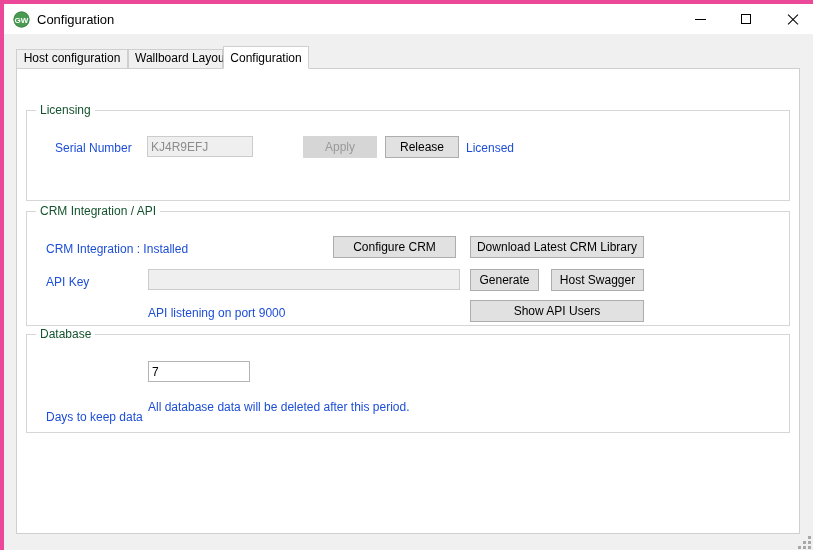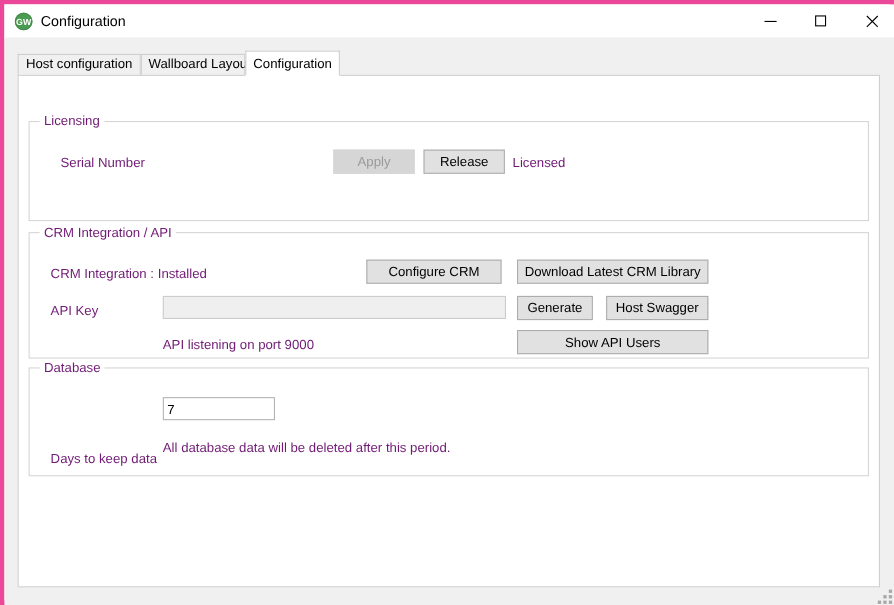--- a/index.html
+++ b/index.html
@@ -151,33 +151,33 @@
     box-sizing: border-box;
     border: 1px solid #d6d6d6;
   }
   .groupbox > .gb-title {
     position: absolute;
     left: 9px; top: -8px;
     background: #ffffff;
     padding: 0 4px;
     font-size: 12px;
     line-height: 14px;
-    color: #701a75;
+    color: #14532d;
     white-space: nowrap;
   }
   #gb-licensing { left: 9px;  top: 41px;  width: 764px; height: 91px; }
   #gb-crm       { left: 9px;  top: 142px; width: 764px; height: 115px; padding-left: 37px; }
   #gb-database  { left: 9px;  top: 265px; width: 764px; height: 99px; }
 
   
   .lbl {
     position: absolute;
     font-size: 12px;
     line-height: 15px;
-    color: #701a75;
+    color: #1d4ed8;
     white-space: nowrap;
   }
   .txtbox {
     position: absolute;
     box-sizing: border-box;
     border: 1px solid #b4b4b4;
     background: #ffffff;
     font-family: "Liberation Sans", sans-serif;
     font-size: 12px;
     color: #000;
@@ -260,20 +260,21 @@
       </div>
     </div>
 
     <div class="tabpanel">
 
       <div class="groupbox" id="gb-licensing">
         <div class="gb-title">Licensing</div>
 
         <div class="lbl" style="left:28px; top:30px;">Serial Number</div>
 
+        <input class="txtbox disabled" type="text" readonly="" style="left: 120px; top: 25px; width: 106px; height: 21px;" value="KJ4R9EFJ">
 
         <button class="btn disabled" style="left:276px; top:25px; width:74px; height:22px;">Apply</button>
 
         <button class="btn" style="left:358px; top:25px; width:74px; height:22px;">Release</button>
 
         <div class="lbl" style="left:439px; top:30px;">Licensed</div>
       </div>
 
       <div class="groupbox" id="gb-crm">
         <div class="gb-title">CRM Integration / API</div>

